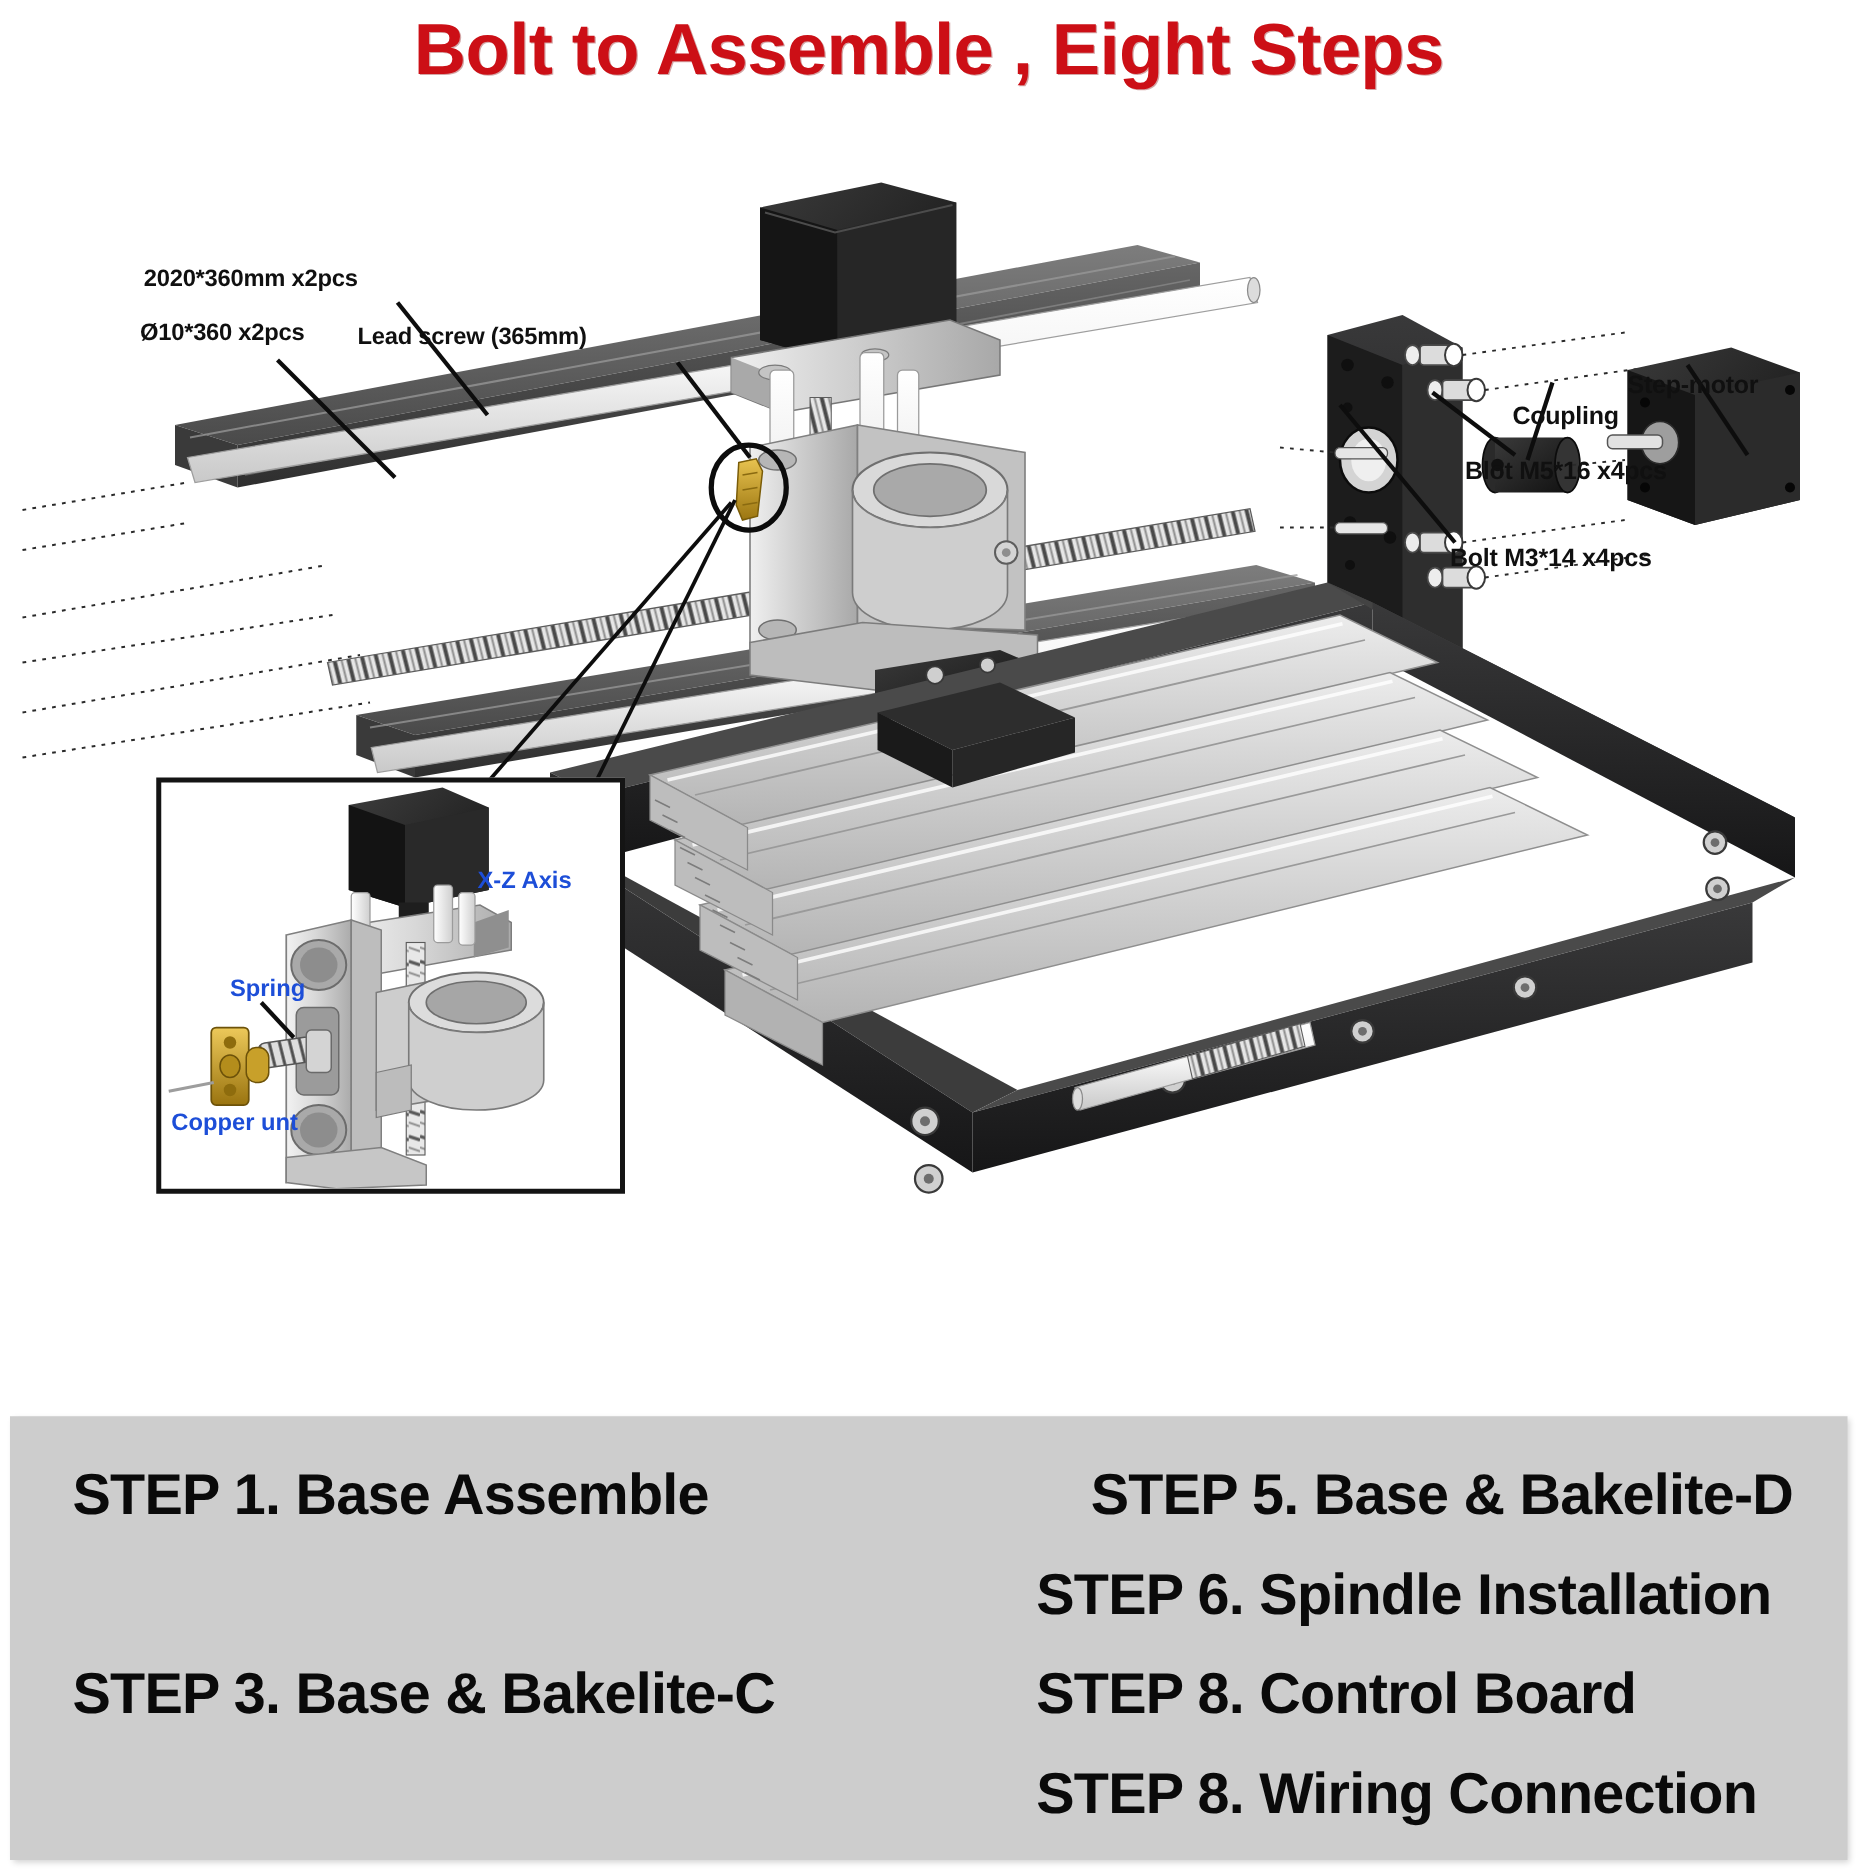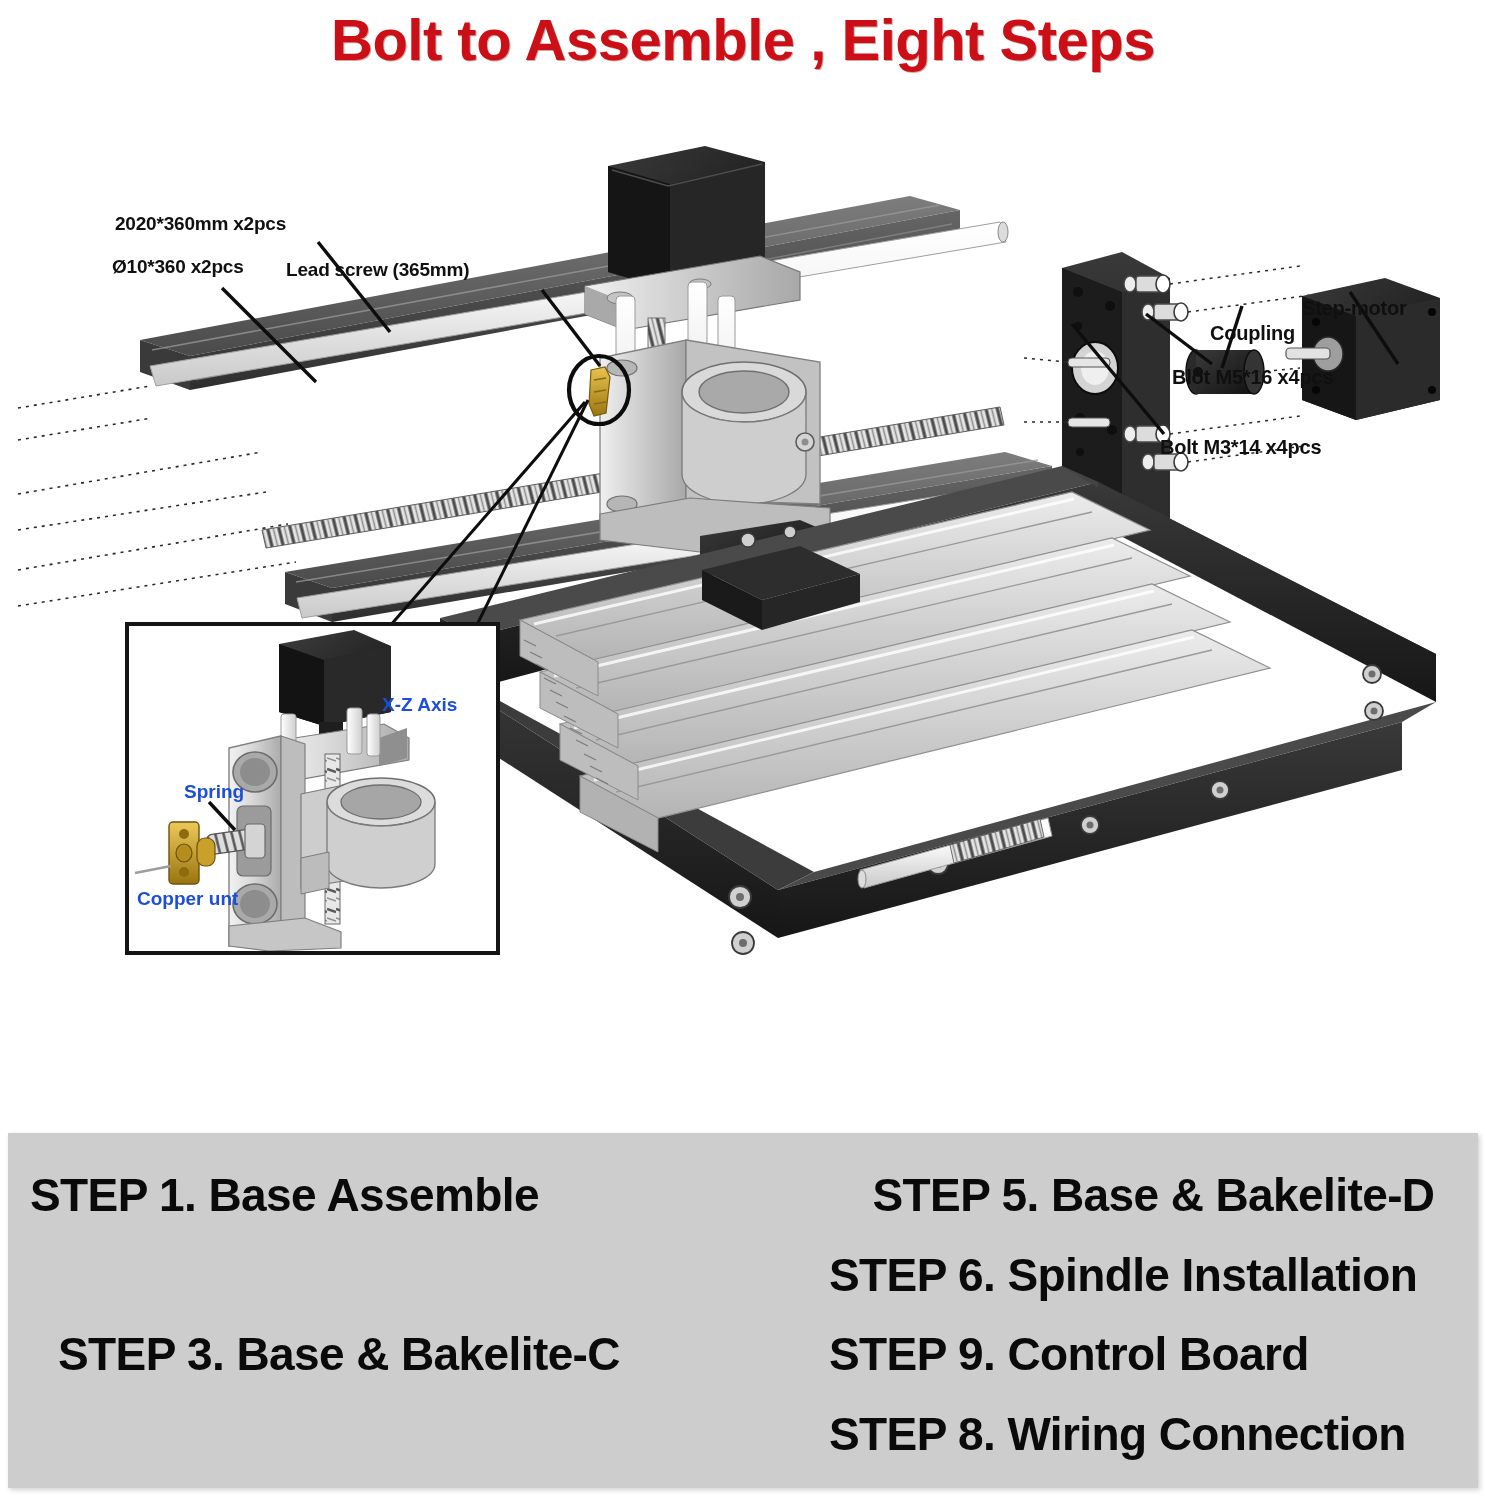--- a/index.html
+++ b/index.html
@@ -504,23 +504,23 @@
       <line x1="80" y1="176" x2="106" y2="204" stroke="#0d0d0d" stroke-width="3.4"></line>
     </svg>
 
     <div class="inset-label" style="left:253px; top:68px;">X-Z Axis</div>
     <div class="inset-label" style="left:18px; top:155px;margin-left:37px;">Spring</div>
     <div class="inset-label" style="left:8px; top:262px;">Copper unt</div>
   </div>
 
   <div class="steps-panel">
     <div class="steps-grid">
-      <div class="step-item" style="grid-area: 1 / 1; padding-left: 22px;">STEP 1. Base Assemble</div>
+      <div class="step-item" style="grid-area: 1 / 1; padding-left: 50px;">STEP 1. Base Assemble</div>
       <div class="step-item" style="grid-area: 3 / 1; padding-left: 50px;">STEP 3. Base &amp; Bakelite-C</div>
 
       <div class="step-item" style="grid-area: 1 / 2; padding-left: 56px; text-align: center;">STEP 5. Base &amp; Bakelite-D</div>
       <div class="step-item" style="grid-area: 2 / 2; padding-left: 56px;">STEP 6. Spindle Installation</div>
-      <div class="step-item" style="grid-area: 3 / 2; padding-left: 56px;">STEP 9. Control Board</div>
+      <div class="step-item" style="grid-area: 3 / 2; padding-left: 56px;">STEP 8. Control Board</div>
       <div class="step-item" style="grid-area: 4 / 2; padding-left: 56px;">STEP 8. Wiring Connection</div>
     </div>
   </div>
 
 </div>
 
 </body></html>

